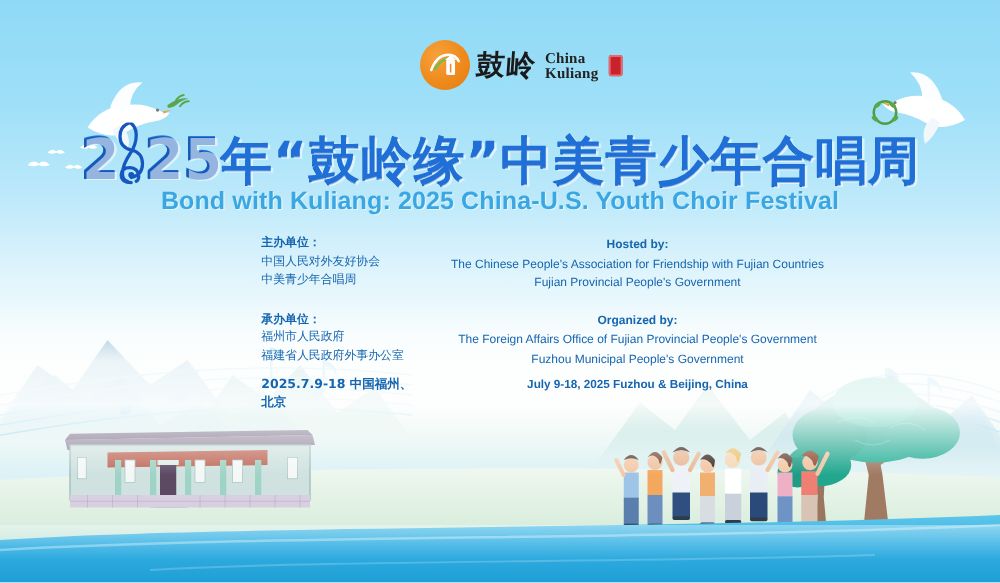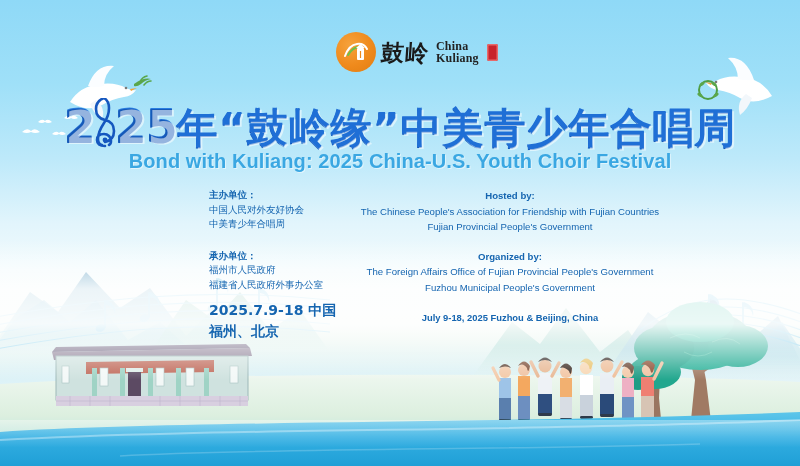--- a/index.html
+++ b/index.html
@@ -51,22 +51,22 @@
 
   
   .credits{position:absolute;left:209px;top:188px;width:470px;
     display:grid;grid-template-columns:128px 1fr;column-gap:4px;row-gap:0;}
   .blk{margin-bottom:14px;}
   .blk.last{margin-bottom:0;}
   .cn-txt{font-family:"DejaVu Sans",sans-serif;color:#1565b0;font-size:9.5px;line-height:1.55;}
   .cn-txt .hd{font-weight:700;}
   .en-txt{font-family:"Liberation Sans",sans-serif;color:#1565b0;font-size:9.6px;line-height:1.62;text-align:center;}
   .en-txt .hd{font-weight:700;}
-  .dateline-cn{font-family:"DejaVu Sans",sans-serif;color:#1565b0;font-size:14px;font-weight:700;margin-top:7px;}
-  .dateline-en{font-family:"Liberation Sans",sans-serif;color:#1565b0;font-size:9.4px;font-weight:700;margin-top:15px;}
+  .dateline-cn{font-family:"DejaVu Sans",sans-serif;color:#1565b0;font-size:10px;font-weight:700;margin-top:7px;}
+  .dateline-en{font-family:"Liberation Sans",sans-serif;color:#1565b0;font-size:9.4px;font-weight:700;margin-top:4px;}
 
   
   .scene{position:absolute;left:0;top:0;width:800px;height:466px;pointer-events:none;}
   .water-shine{position:absolute;left:0;right:0;bottom:0;height:46px;
     background:linear-gradient(180deg,rgba(255,255,255,.35) 0%,rgba(255,255,255,0) 60%);}
 </style>
 </head>
 <body>
 
 <div id="poster">

